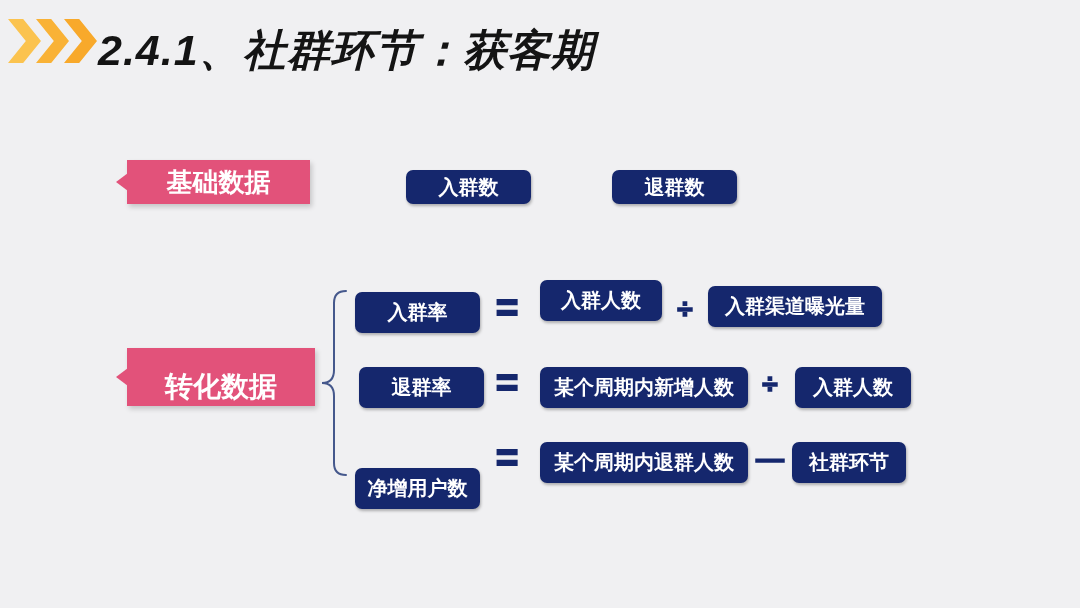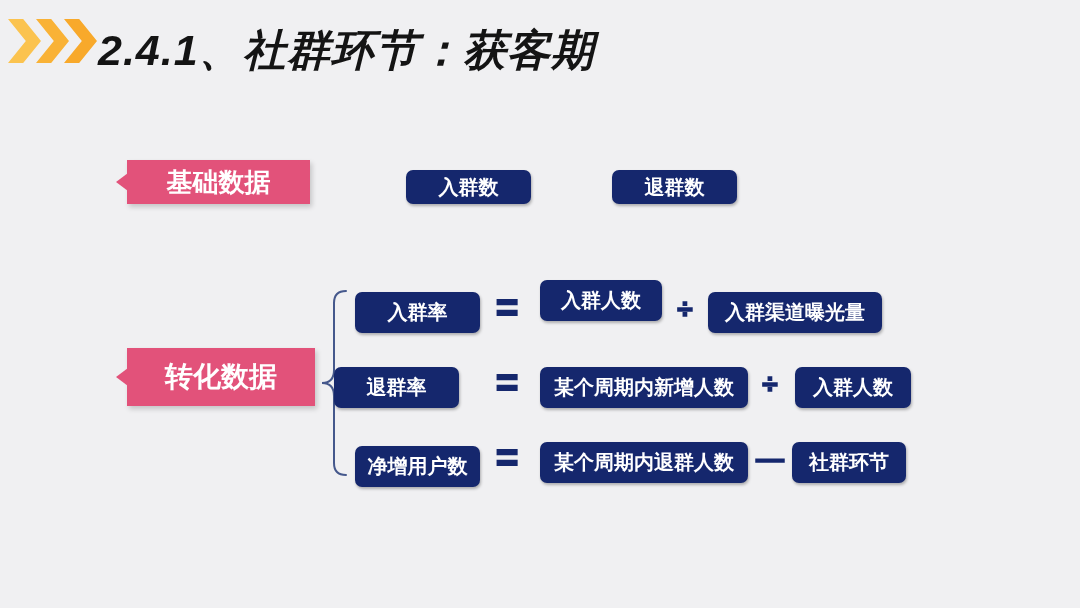--- a/index.html
+++ b/index.html
@@ -32,21 +32,21 @@
     position:absolute;background:#e2527a;color:#fff;font-weight:700;
     display:flex;align-items:center;justify-content:center;
     box-shadow:2px 3px 5px rgba(0,0,0,.18);
   }
   .pink-label::before{
     content:"";position:absolute;left:-11px;top:50%;transform:translateY(-50%);
     border-top:9px solid transparent;border-bottom:9px solid transparent;
     border-right:12px solid #e2527a;
   }
   .basic{left:127px;top:160px;width:183px;height:44px;font-size:26px;}
-  .conv{left:127px;top:348px;width:188px;height:58px;font-size:28px;}
+  .conv{left:127px;top:348px;width:188px;height:58px;font-size:28px;align-items:flex-end;}
 
   
   .pill{
     position:absolute;height:41px;background:#15276d;border-radius:7px;
     color:#fff;font-weight:700;font-size:20px;
     display:flex;align-items:center;justify-content:center;
     box-shadow:1px 2px 3px rgba(0,0,0,.28);
     white-space:nowrap;
   }
 
@@ -87,27 +87,27 @@
   </div>
 
   <svg class="brace" width="40" height="190" viewBox="0 0 40 190">
     <path d="M30 3 Q18 3 18 15 L18 82 Q18 95 6 95 Q18 95 18 108 L18 175 Q18 187 30 187" fill="none" stroke="#45588c" stroke-width="2" stroke-linecap="round"></path>
   </svg>
 
   <div class="pill" style="left:355px;top:292px;width:125px">入群率</div>
   <div class="eq" style="left:489px;top:292px">=</div>
   <div class="pill" style="left:540px;top:280px;width:122px">入群人数</div>
   <div class="op" style="left:666px;top:292px">÷</div>
-  <div class="pill" style="left:708px;top:292px;width:174px">入群渠道曝光量</div>
+  <div class="pill" style="left:708px;top:286px;width:174px">入群渠道曝光量</div>
 
-  <div class="pill" style="left:334px;top:367px;width:125px">退群率</div>
+  <div class="pill" style="left:359px;top:367px;width:125px">退群率</div>
   <div class="eq" style="left:489px;top:367px">=</div>
   <div class="pill" style="left:540px;top:367px;width:208px">某个周期内新增人数</div>
   <div class="op" style="left:751px;top:367px">÷</div>
   <div class="pill" style="left:795px;top:367px;width:116px">入群人数</div>
 
-  <div class="pill" style="left:355px;top:446px;width:125px">净增用户数</div>
+  <div class="pill" style="left:355px;top:468px;width:125px">净增用户数</div>
   <div class="eq" style="left:489px;top:442px">=</div>
   <div class="pill" style="left:540px;top:442px;width:208px">某个周期内退群人数</div>
   <div class="op" style="left:751px;top:442px">—</div>
   <div class="pill" style="left:792px;top:442px;width:114px">社群环节</div>
 
 </div>
 
 </body></html>

